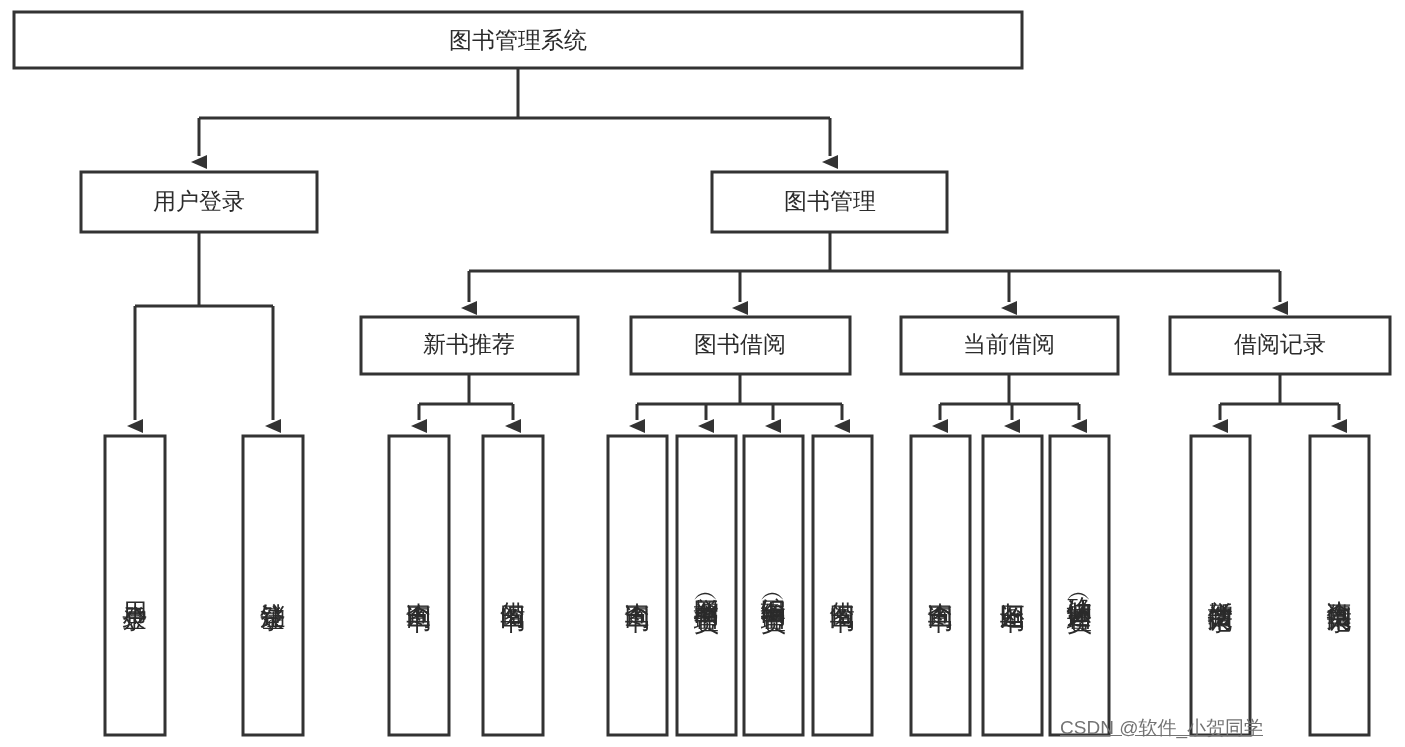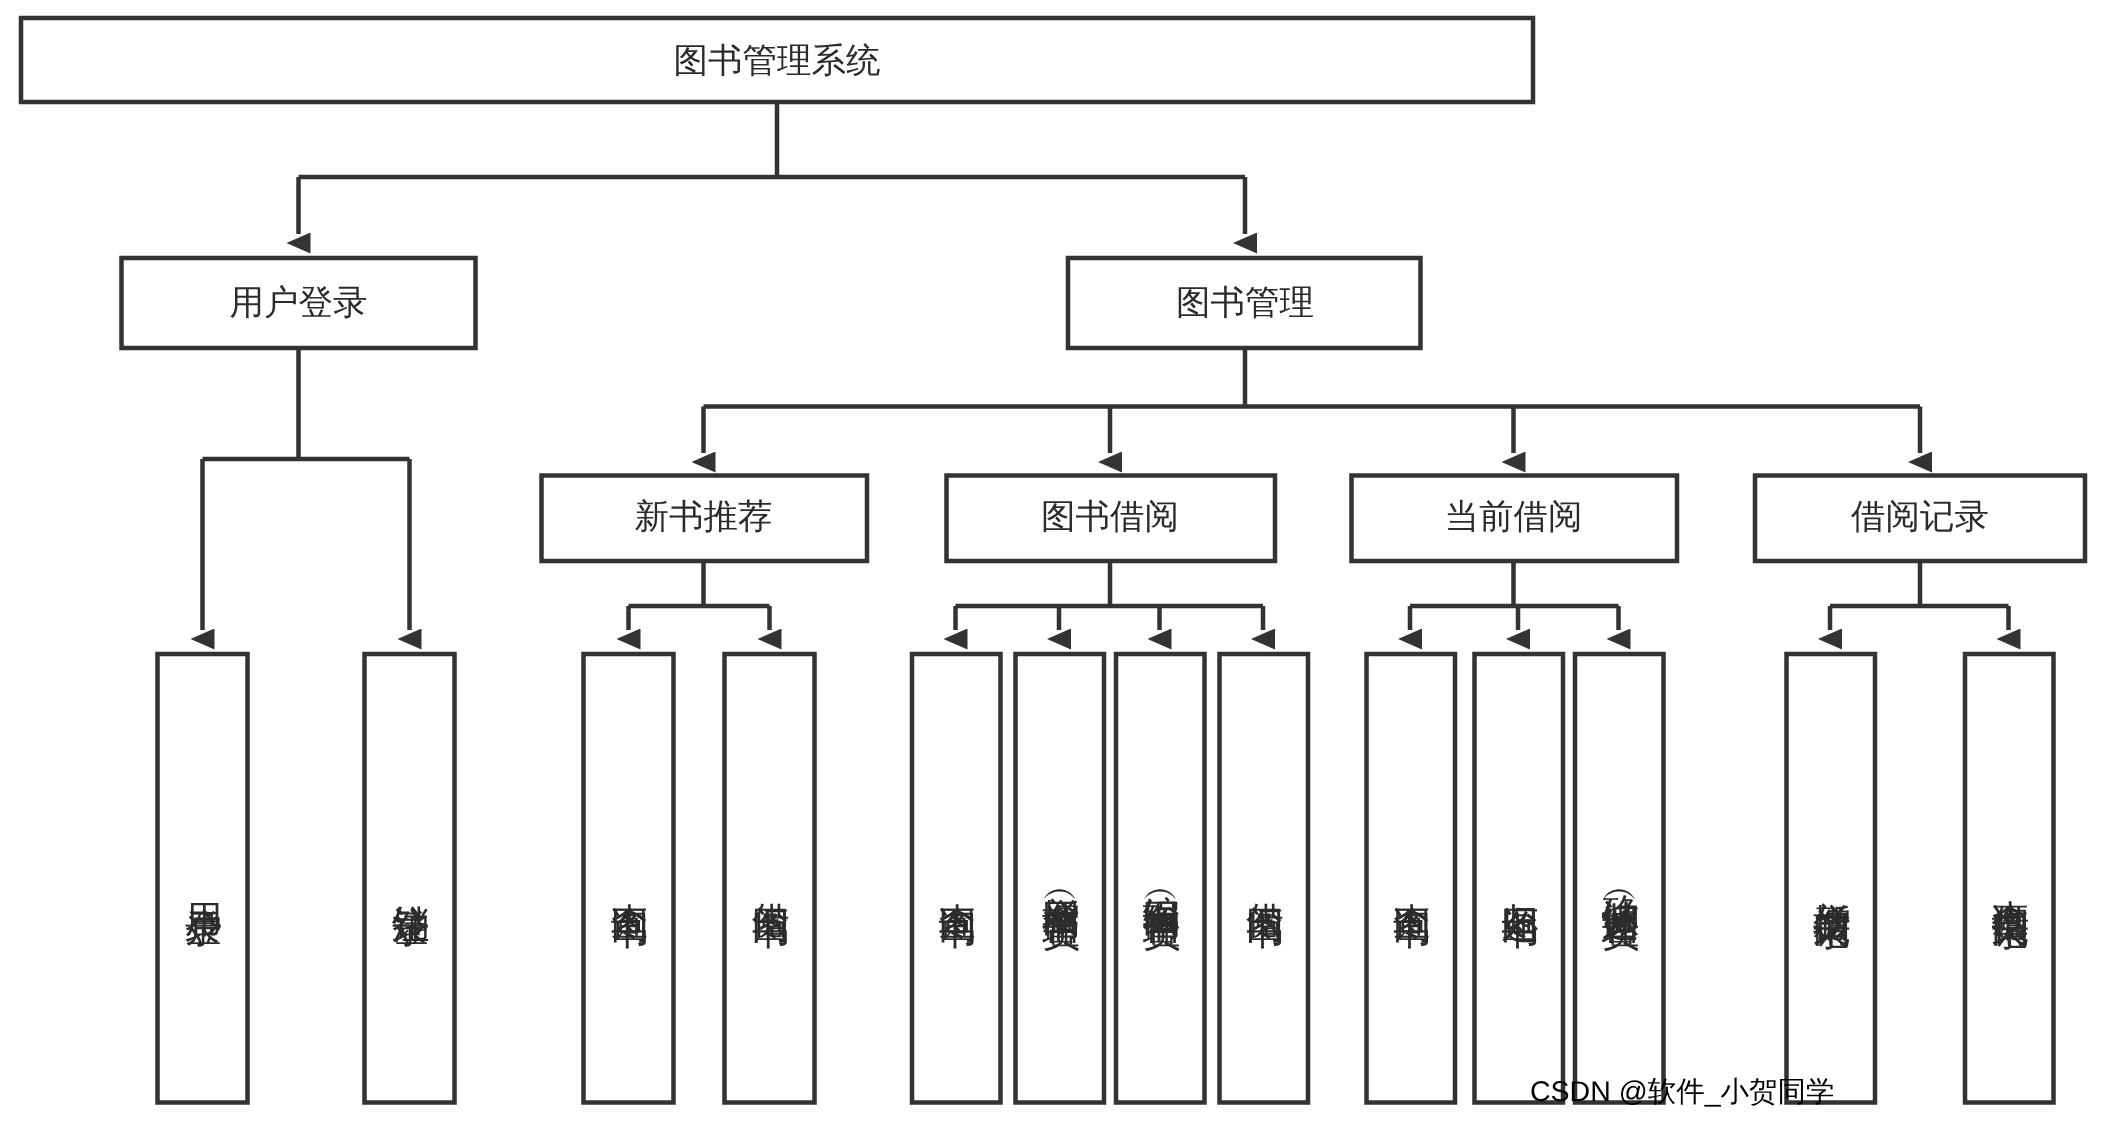--- a/index.html
+++ b/index.html
@@ -11,20 +11,21 @@
     width: 1405px;
     height: 747px;
     font-family: "Liberation Sans", "DejaVu Sans", sans-serif;
     overflow: hidden;
     position: relative;
   }
   #diagram-root {
     position: relative;
     width: 1231px;
     height: 747px;
+    padding-left: 40px;
   }
   svg.flow {
     position: absolute;
     top: 0;
     left: 0;
     width: 1405px;
     height: 747px;
   }
   .node-box {
     fill: #ffffff;
@@ -62,22 +63,23 @@
     text-align: center;
     white-space: nowrap;
     pointer-events: none;
   }
   .watermark {
     position: absolute;
     right: 8px;
     bottom: 6px;
     font-family: "Liberation Sans", "DejaVu Sans", sans-serif;
     font-size: 19px;
-    color: #000000;
+    color: #737373;
     white-space: nowrap;
+    text-decoration: underline;
   }
 </style>
 </head>
 <body>
 
 <div id="diagram-root">
 
   <svg class="flow" viewBox="0 0 1405 747">
     <defs>
       <marker id="tri" markerWidth="14" markerHeight="16" refX="1" refY="8" orient="auto" markerUnits="userSpaceOnUse">

